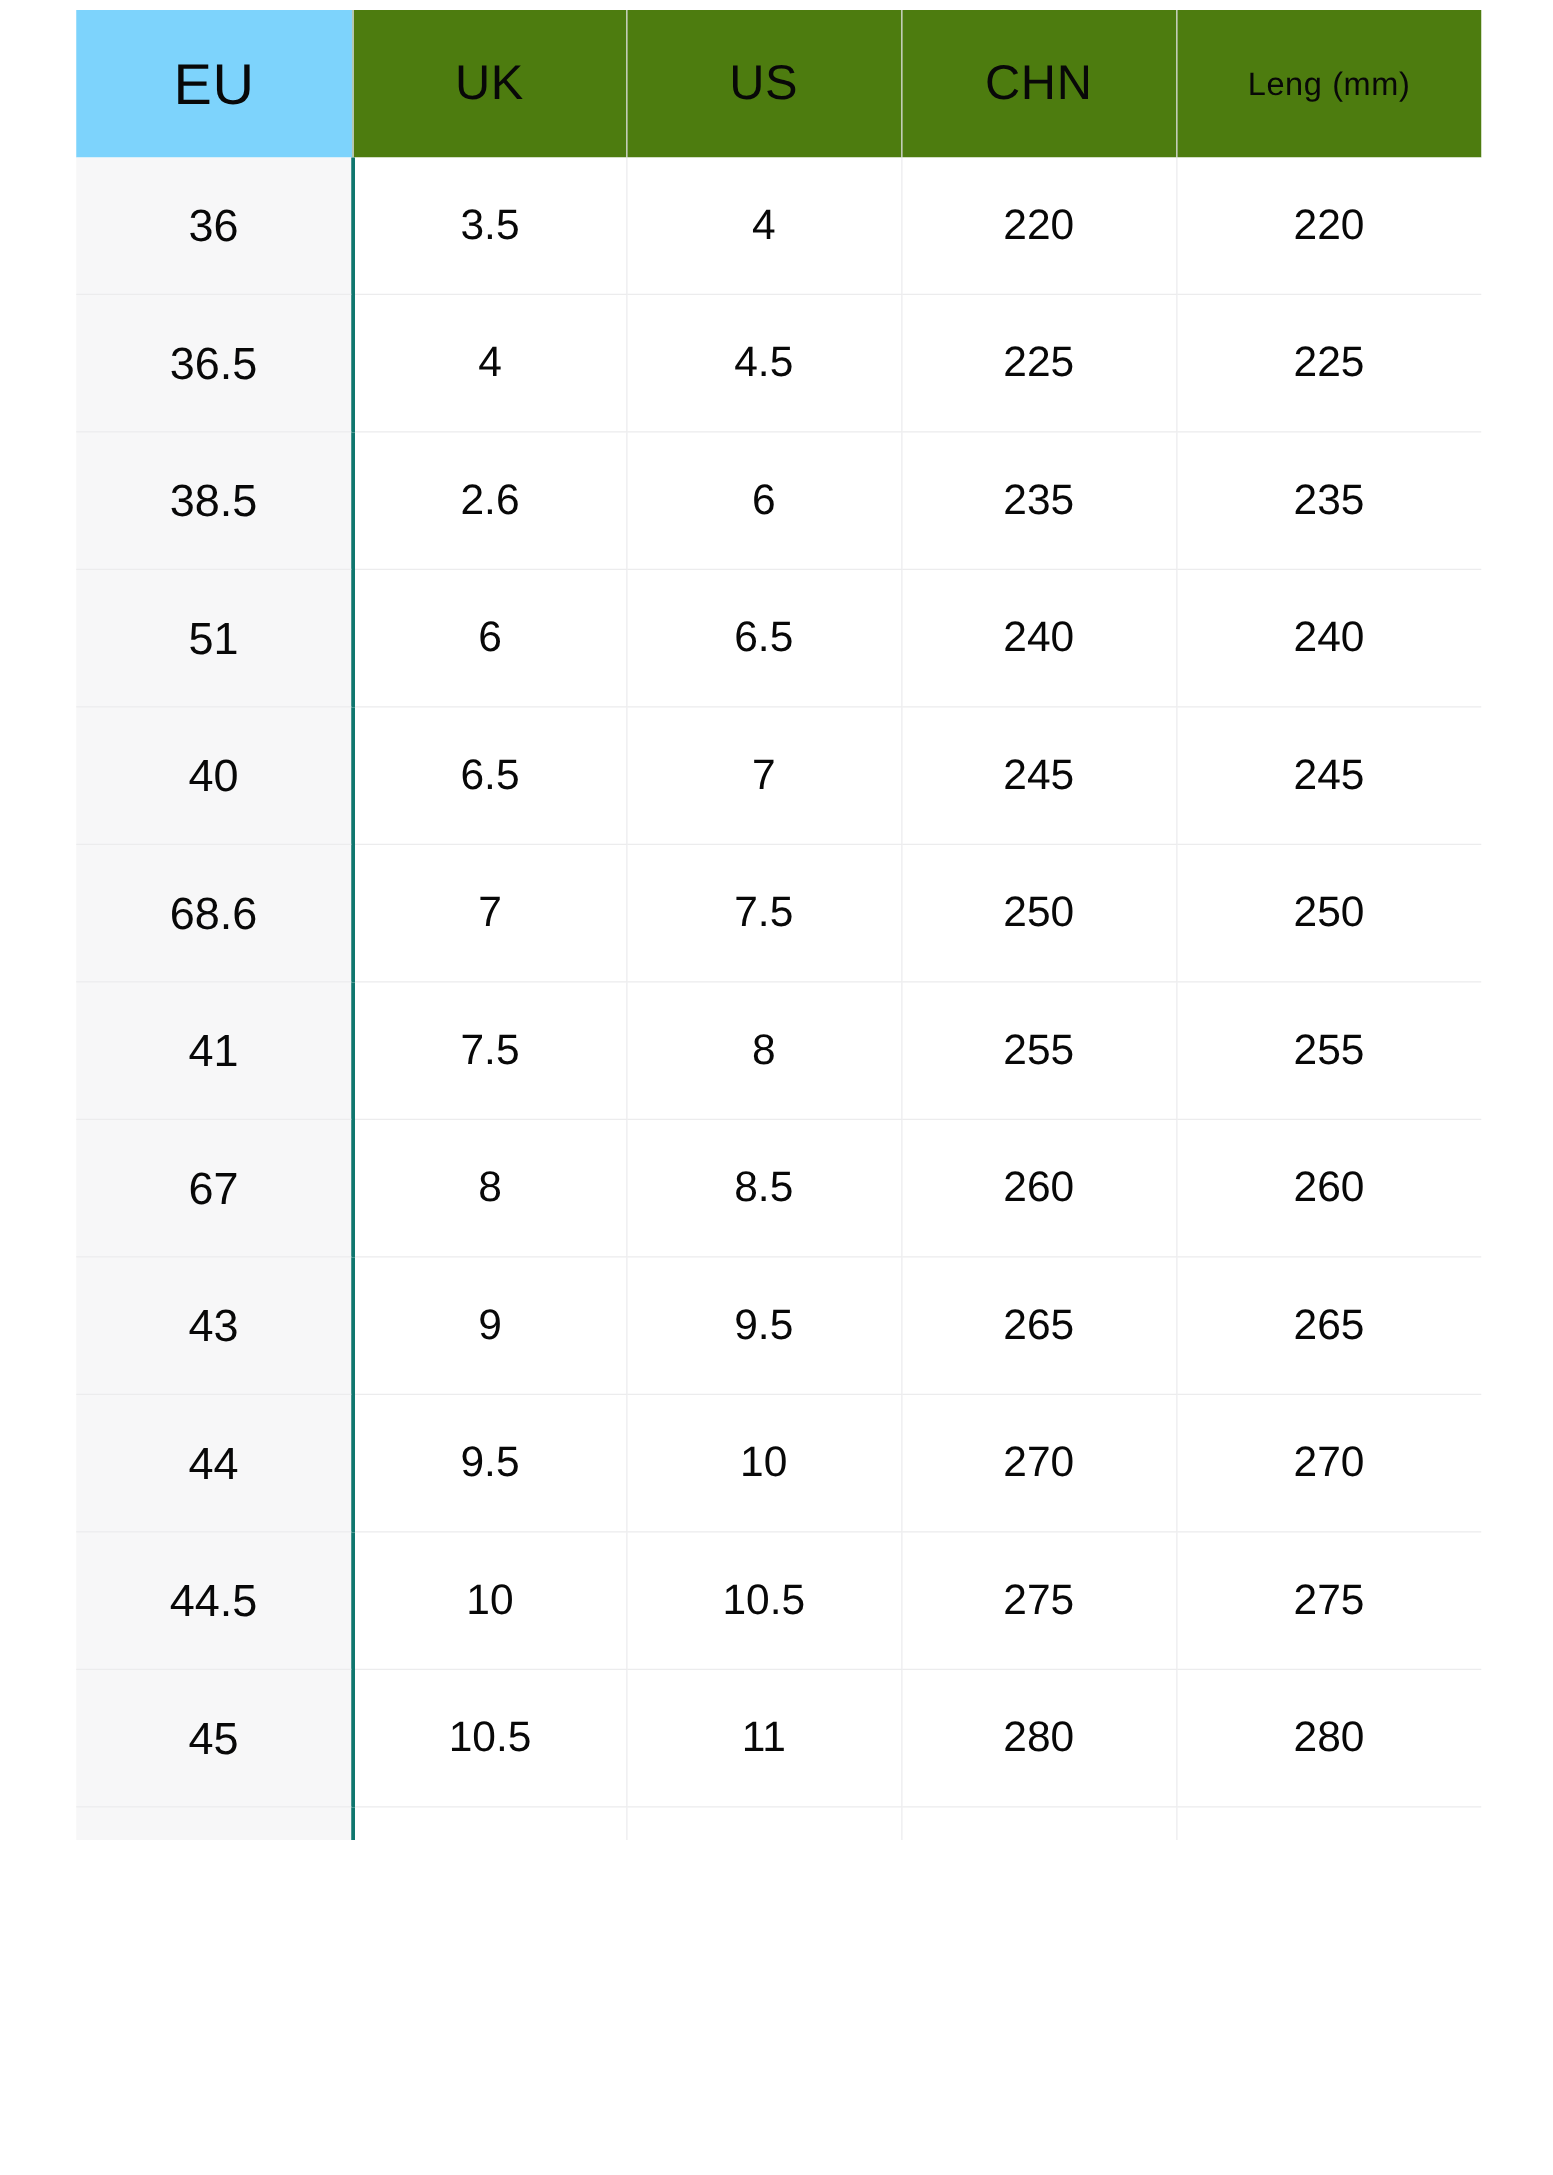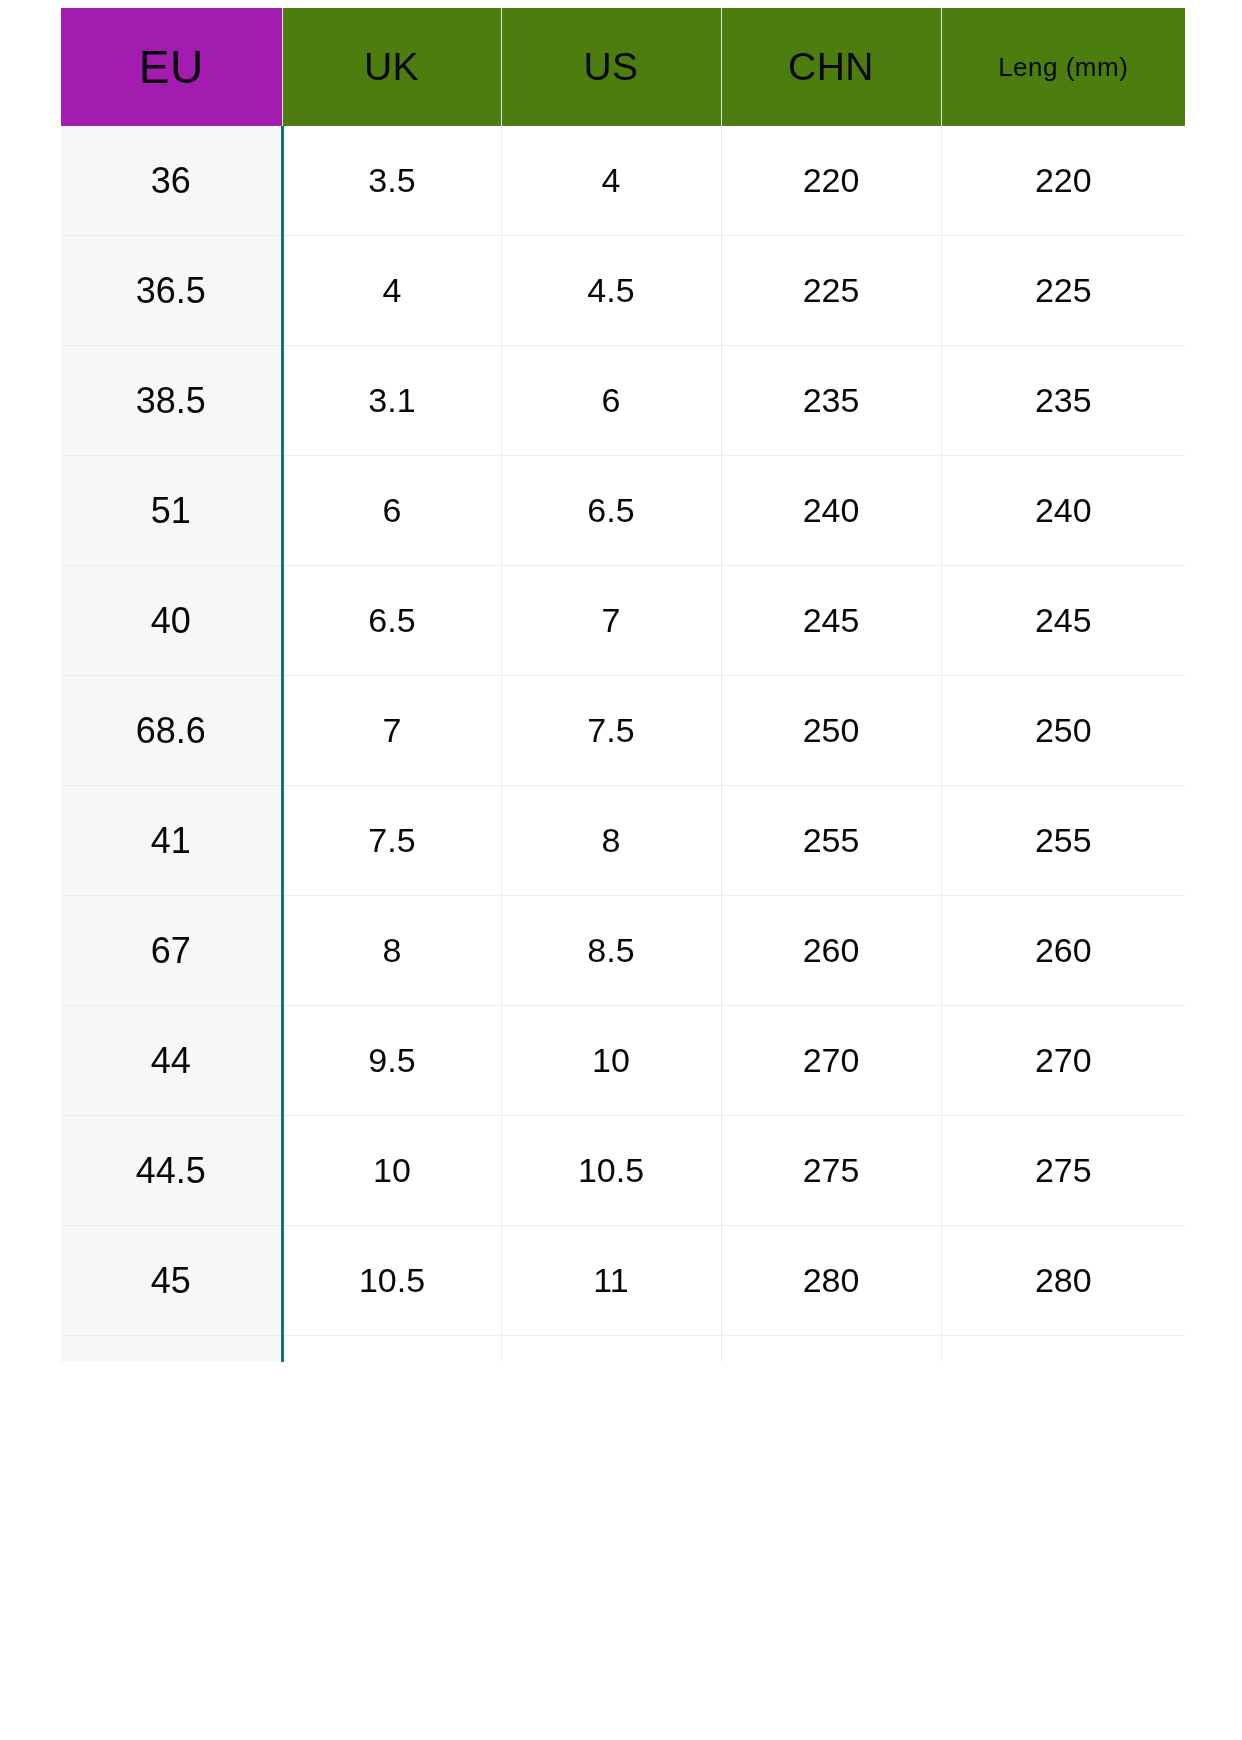--- a/index.html
+++ b/index.html
@@ -57,21 +57,21 @@
     height: 118px;
     background: #4d7c0f;
     font-weight: 400;
     font-size: 39px;
     letter-spacing: 0.5px;
     border-bottom: none;
     border-right: 1px solid #dededf;
   }
   .size-chart thead th.h-eu {
     font-size: 46px;
-    background: #a21caf;
+    background: #7dd3fc;
     text-align: center;
   }
   .size-chart thead th.h-len {
     font-size: 26px;
   }
   .size-chart thead th:last-child {
     border-right: none;
   }
 
   
@@ -138,21 +138,21 @@
         <td class="col-eu">36.5</td>
         <td class="col-uk">4</td>
         <td class="col-us">4.5</td>
         <td class="col-chn">225</td>
         <td class="col-len">225</td>
       </tr>
 
 
       <tr>
         <td class="col-eu">38.5</td>
-        <td class="col-uk">3.1</td>
+        <td class="col-uk">2.6</td>
         <td class="col-us">6</td>
         <td class="col-chn">235</td>
         <td class="col-len">235</td>
       </tr>
 
       <tr>
         <td class="col-eu">51</td>
         <td class="col-uk">6</td>
         <td class="col-us">6.5</td>
         <td class="col-chn">240</td>
@@ -184,20 +184,27 @@
       </tr>
 
       <tr>
         <td class="col-eu">67</td>
         <td class="col-uk">8</td>
         <td class="col-us">8.5</td>
         <td class="col-chn">260</td>
         <td class="col-len">260</td>
       </tr>
 
+      <tr>
+        <td class="col-eu">43</td>
+        <td class="col-uk">9</td>
+        <td class="col-us">9.5</td>
+        <td class="col-chn">265</td>
+        <td class="col-len">265</td>
+      </tr>
 
       <tr>
         <td class="col-eu">44</td>
         <td class="col-uk">9.5</td>
         <td class="col-us">10</td>
         <td class="col-chn">270</td>
         <td class="col-len">270</td>
       </tr>
 
       <tr>

